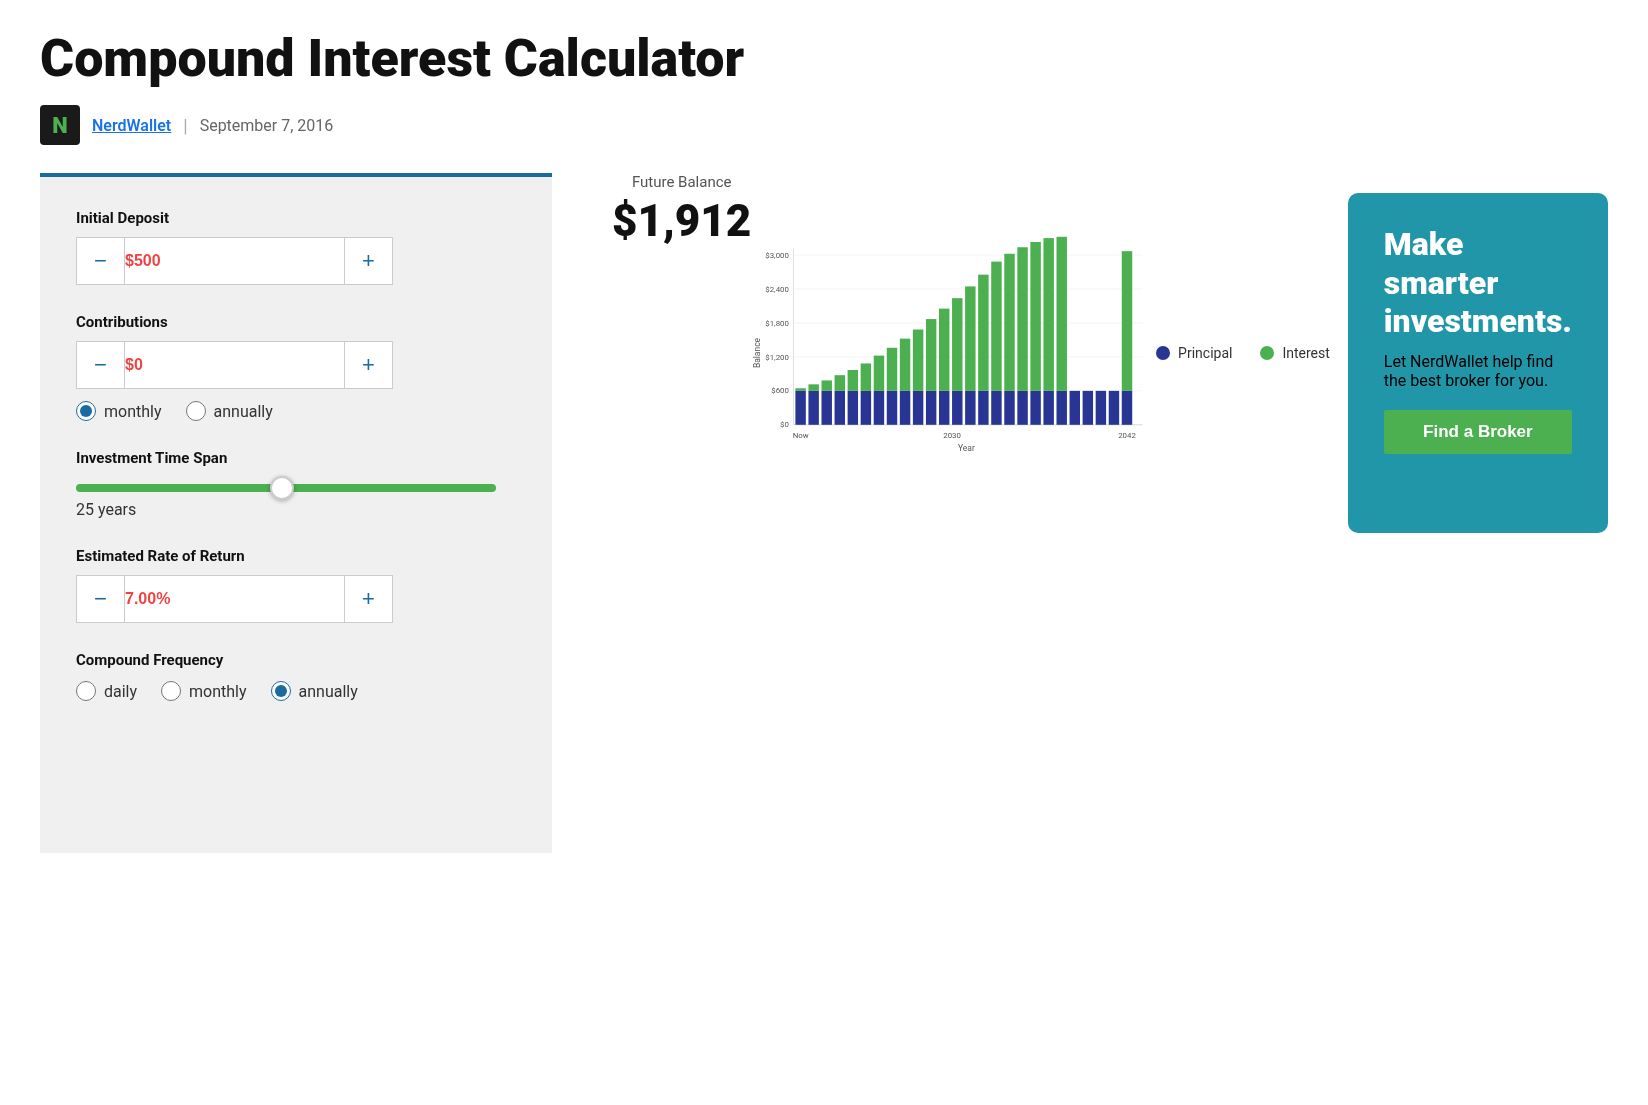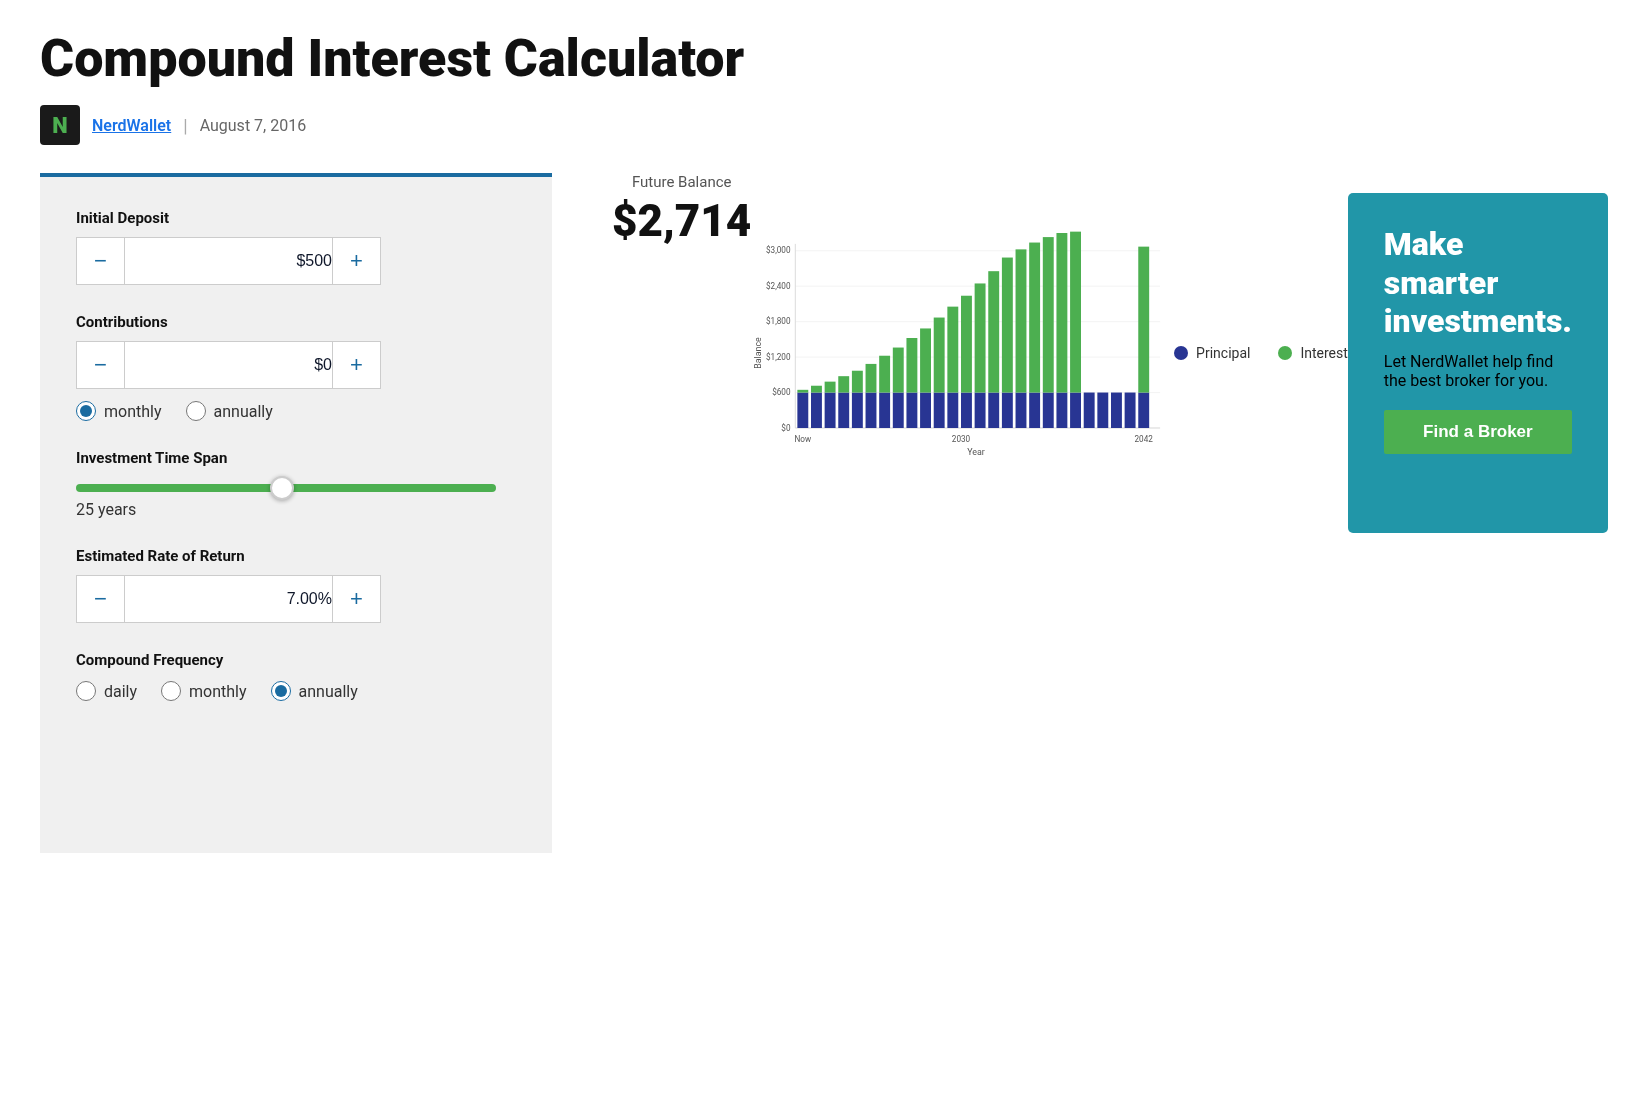--- a/index.html
+++ b/index.html
@@ -111,25 +111,26 @@
     }
 
     .stepper-btn:last-child {
       border-left: none;
     }
 
     .stepper-input {
       flex: 1;
       height: 48px;
       border: 1px solid #ccc;
-      text-align: right;
-      font-size: 16px;
-      color: #0f172a;
+      text-align: left;
+      font-size: 16px;
+      color: #ef4444;
       background: #fff;
       outline: none;
+      font-weight: bold;
     }
 
     .radio-group {
       display: flex;
       align-items: flex-start;
       gap: 24px;
       margin-top: 12px;
     }
 
     .radio-label {
@@ -230,21 +231,22 @@
     .legend-dot {
       width: 14px;
       height: 14px;
       border-radius: 50%;
     }
 
     .promo-box {
       background: #2196a8;
       padding: 32px 36px;
       margin-top: 20px;
-      border-radius: 5px;
+      border-radius: 10px;
+      margin-left: 18px;
     }
 
     .promo-title {
       font-size: 32px;
       font-weight: 900;
       color: #fff;
       line-height: 1.2;
       margin-bottom: 12px;
     }
 
@@ -268,21 +270,21 @@
   </style>
 </head>
 <body>
 
 <h1 class="page-title">Compound Interest Calculator</h1>
 
 <div class="byline">
   <div class="nw-logo">N</div>
   <span class="byline-author">NerdWallet</span>
   <span class="byline-divider">|</span>
-  <span class="byline-date">August 7, 2016</span>
+  <span class="byline-date">September 7, 2016</span>
 </div>
 
 <div class="main-layout">
 
   <div class="calculator-panel">
 
     <div class="field-group">
       <span class="field-label">Initial Deposit</span>
       <div class="stepper-row">
         <button class="stepper-btn">−</button>
@@ -344,21 +346,21 @@
         </label>
       </div>
     </div>
 
   </div>
 
   <div class="right-panel">
 
     <div class="balance-section">
       <div class="balance-label">Future Balance</div>
-      <div class="balance-amount">$2,714</div>
+      <div class="balance-amount">$1,912</div>
     </div>
 
     <div class="chart-container">
       <svg class="chart-svg" viewBox="0 0 620 360">
 
         <text x="14" y="180" transform="rotate(-90, 14, 180)" text-anchor="middle" font-size="13" fill="#555">Balance</text>
 
         <line x1="65" y1="20" x2="65" y2="290" stroke="#ccc" stroke-width="1"></line>
         <line x1="65" y1="290" x2="600" y2="290" stroke="#ccc" stroke-width="1"></line>
 

